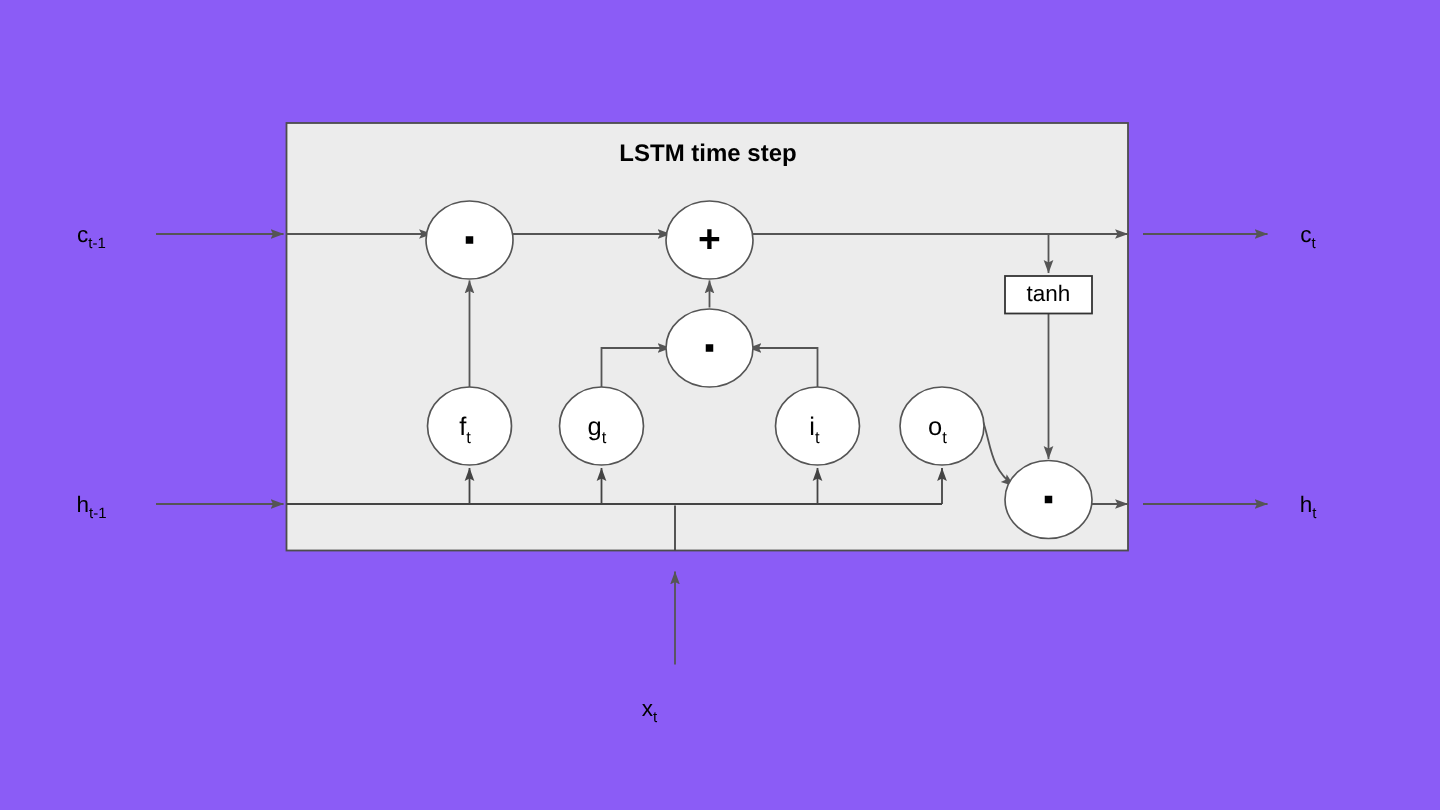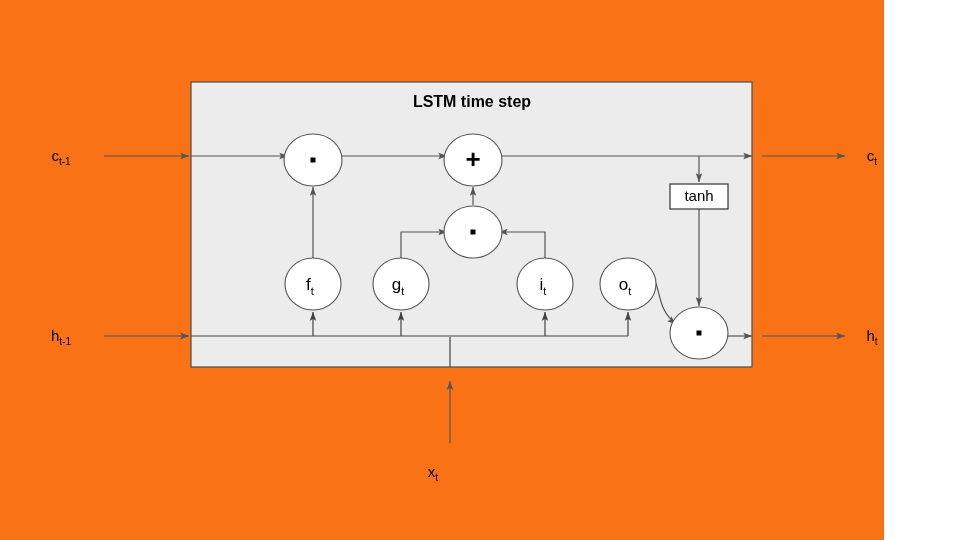--- a/index.html
+++ b/index.html
@@ -2,23 +2,23 @@
 <html><head>
 <meta charset="utf-8">
 <style>
   html, body {
     margin: 0;
     padding: 0;
     background: #ffffff;
   }
   #canvas {
     position: relative;
-    width: 884px;
+    width: 960px;
     height: 540px;
-    background: #f97316;
+    background: #8b5cf6;
     font-family: "Liberation Sans", sans-serif;
     overflow: hidden;
     text-decoration: underline;
   }
   svg#diagram {
     position: absolute;
     left: 0;
     top: 0;
     width: 960px;
     height: 540px;

